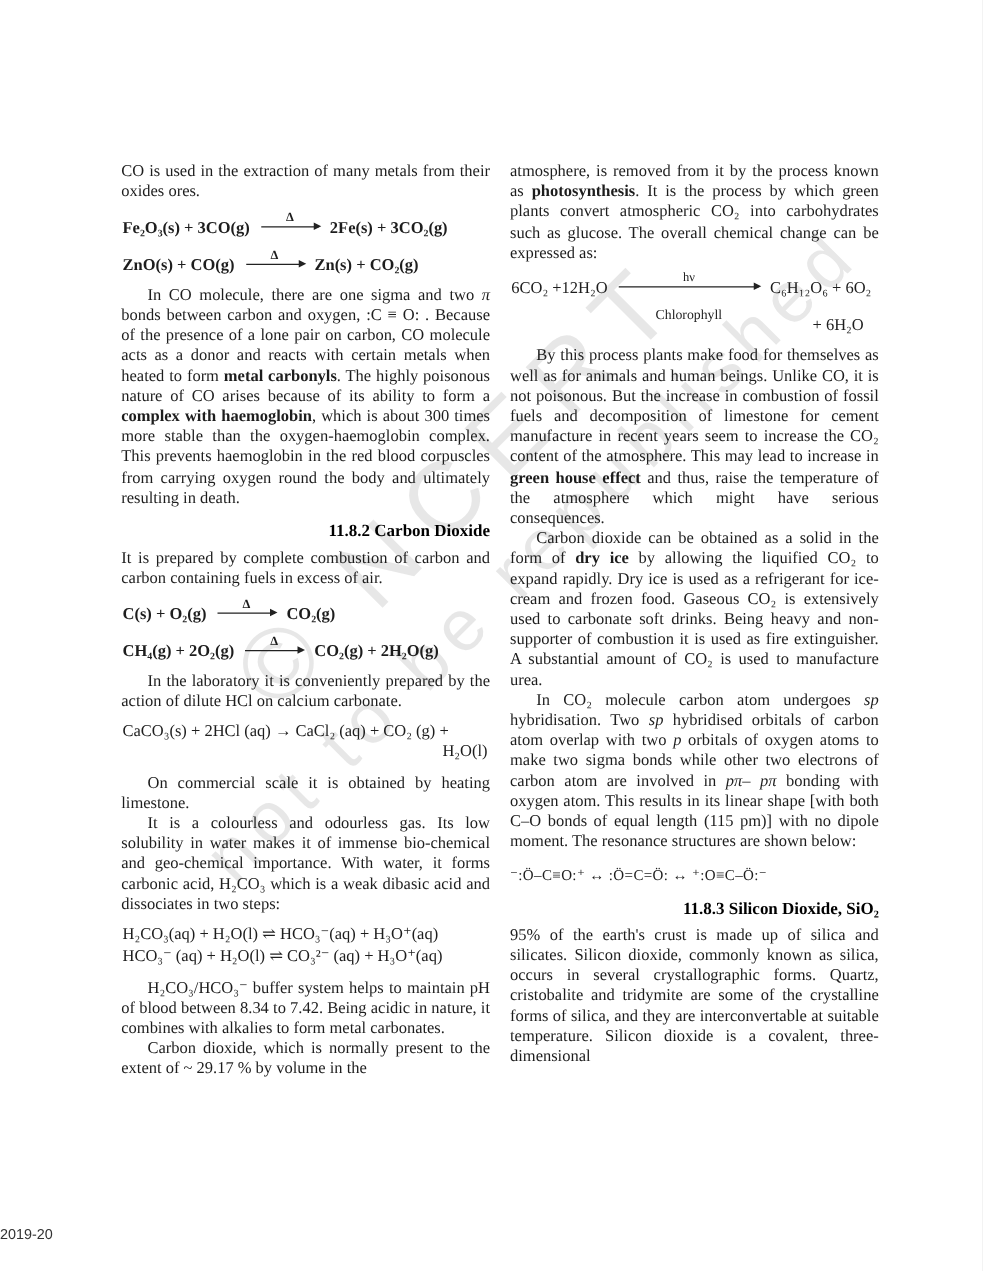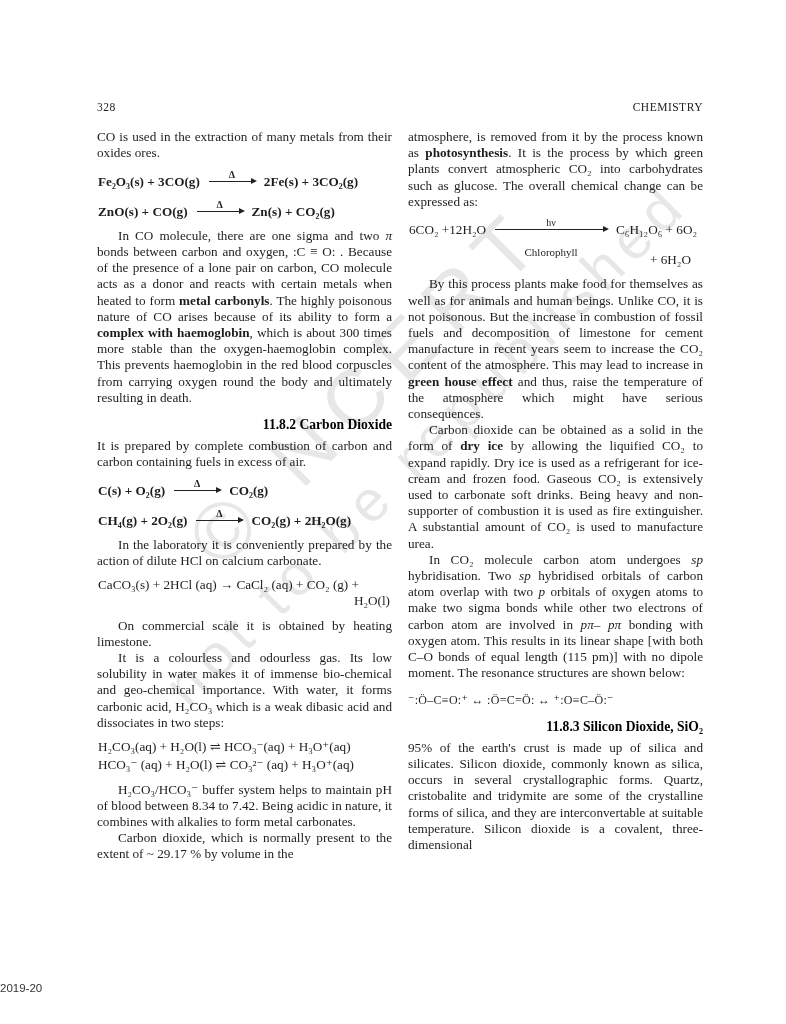--- a/index.html
+++ b/index.html
@@ -56,24 +56,20 @@
 </head>
 <body>
 
 <div class="page">
 
   <div class="watermark">
     <div class="wm-line1">© NCERT</div>
     <div class="wm-line2">not to be republished</div>
   </div>
 
-  <div class="pg-header">
-    <span>328</span>
-    <span>CHEMISTRY</span>
-  </div>
 
   <div class="columns">
 
     <div class="col">
       <p>CO is used in the extraction of many metals from their oxides ores.</p>
 
       <div class="eq delta">
         <span>Fe₂O₃(s) + 3CO(g)</span><span class="rxn-arrow"><span class="arr-above">Δ</span><span class="shaft"></span></span><span>2Fe(s) + 3CO₂(g)</span>
       </div>
 

